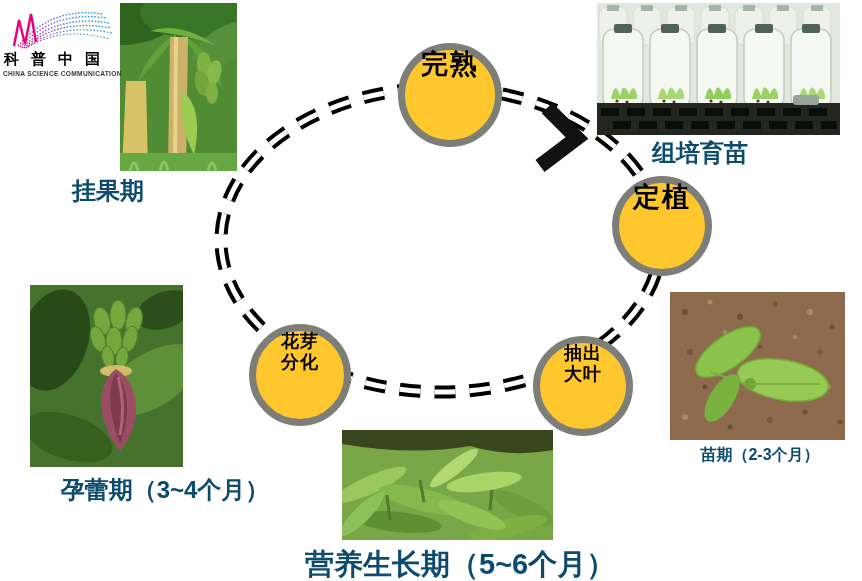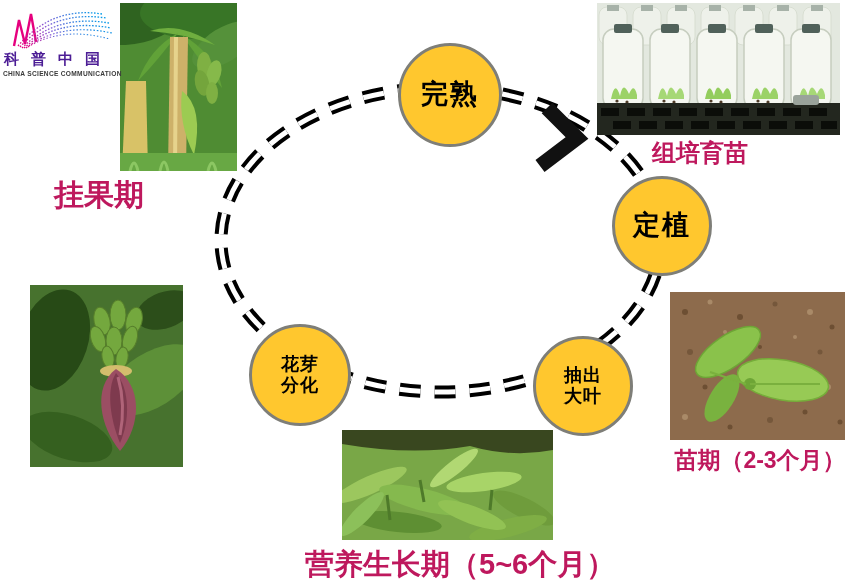--- a/index.html
+++ b/index.html
@@ -6,35 +6,35 @@
   html, body { background: #ffffff; }
   .canvas {
     position: relative; width: 862px; height: 581px;
     background: #ffffff; overflow: hidden;
     font-family: "Liberation Sans", "DejaVu Sans", sans-serif;
   }
   .cycle-svg { position: absolute; left: 0; top: 0; z-index: 1; }
   .photo { position: absolute; z-index: 3; }
   .stage {
     position: absolute; z-index: 4; border-radius: 50%;
-    border: 3px solid #0f172a; background: #FFC72E;
-    display: flex; flex-direction: column; align-items: center; justify-content: center;
+    border: 7px solid #0f172a; background: #FFC72E;
+    display: flex; flex-direction: column; align-items: center; justify-content: flex-start;
     font-weight: bold; color: #000; text-align: center;
   }
   .stage .lbl1 { font-size: 27px; line-height: 1.1; letter-spacing: 2px; }
   .stage .lbl2 { font-size: 18px; line-height: 1.18; letter-spacing: 1px; }
   .caption {
-    position: absolute; z-index: 5; font-weight: bold; color: #be185d;
+    position: absolute; z-index: 5; font-weight: bold; color: #0c4a6e;
     text-align: center; white-space: nowrap;
   }
   .logo { position: absolute; left: 2px; top: 2px; width: 126px; height: 84px; z-index: 5; }
   .logo-swoosh { position: absolute; left: 0; top: 0; }
   .logo-title {
     position: absolute; left: 2px; top: 48px; font-size: 15px; font-weight: bold;
-    color: #4c1d95; letter-spacing: 12px; white-space: nowrap;
+    color: #000000; letter-spacing: 12px; white-space: nowrap;
   }
   .logo-subtitle {
     position: absolute; left: 1px; top: 68px; font-size: 6.6px;
     color: #3a3a3a; letter-spacing: 0.3px; white-space: nowrap; font-weight: bold;
   }
 </style>
 </head>
 <body>
 
 <div class="canvas">
@@ -229,20 +229,21 @@
     <span class="lbl2">大叶</span>
   </div>
   <div class="stage" style="left: 612px; top: 176px; width: 100px; height: 100px; background: rgb(255, 199, 46); border-color: rgb(126, 126, 120);">
     <span class="lbl1">定植</span>
   </div>
   <div class="stage" style="left: 249px; top: 324px; width: 102px; height: 102px; background: rgb(255, 199, 46); border-color: rgb(126, 126, 120);">
     <span class="lbl2">花芽</span>
     <span class="lbl2">分化</span>
   </div>
 
-  <div class="caption" style="left:20px;top:176px;width:158px;font-size:30px;line-height:1.28">
+  <div class="caption" style="left:29px;top:176px;width:158px;font-size:24px;line-height:1.28">
     <div>挂果期</div>
   </div>
   <div class="caption" style="left:580px;top:137px;width:240px;font-size:24px">组培育苗</div>
-  <div class="caption" style="left:665px;top:445px;width:190px;font-size:23px">苗期（2-3个月）</div>
+  <div class="caption" style="left:665px;top:445px;width:190px;font-size:16px">苗期（2-3个月）</div>
   <div class="caption" style="left:305px;top:545px;width:300px;font-size:29px">营养生长期（5~6个月）</div>
+  <div class="caption" style="left:55px;top:474px;width:220px;font-size:24px">孕蕾期（3~4个月）</div>
 
 </div>
 
 </body></html>

